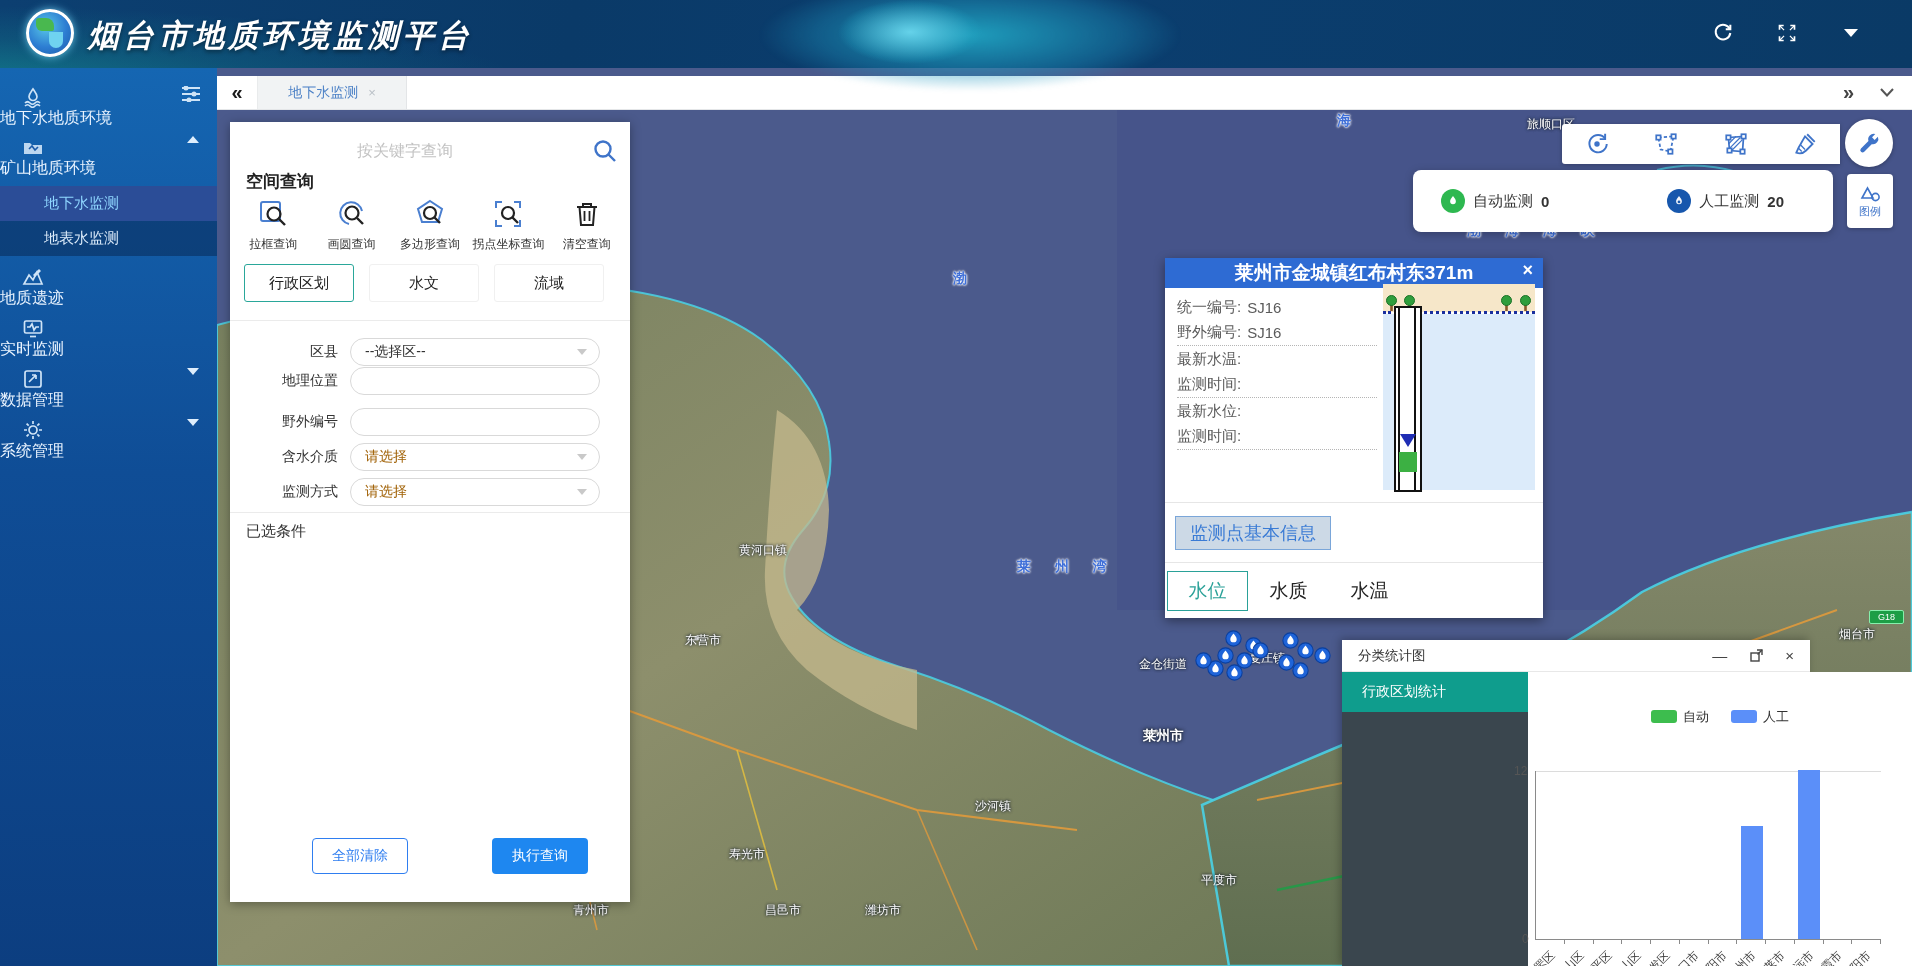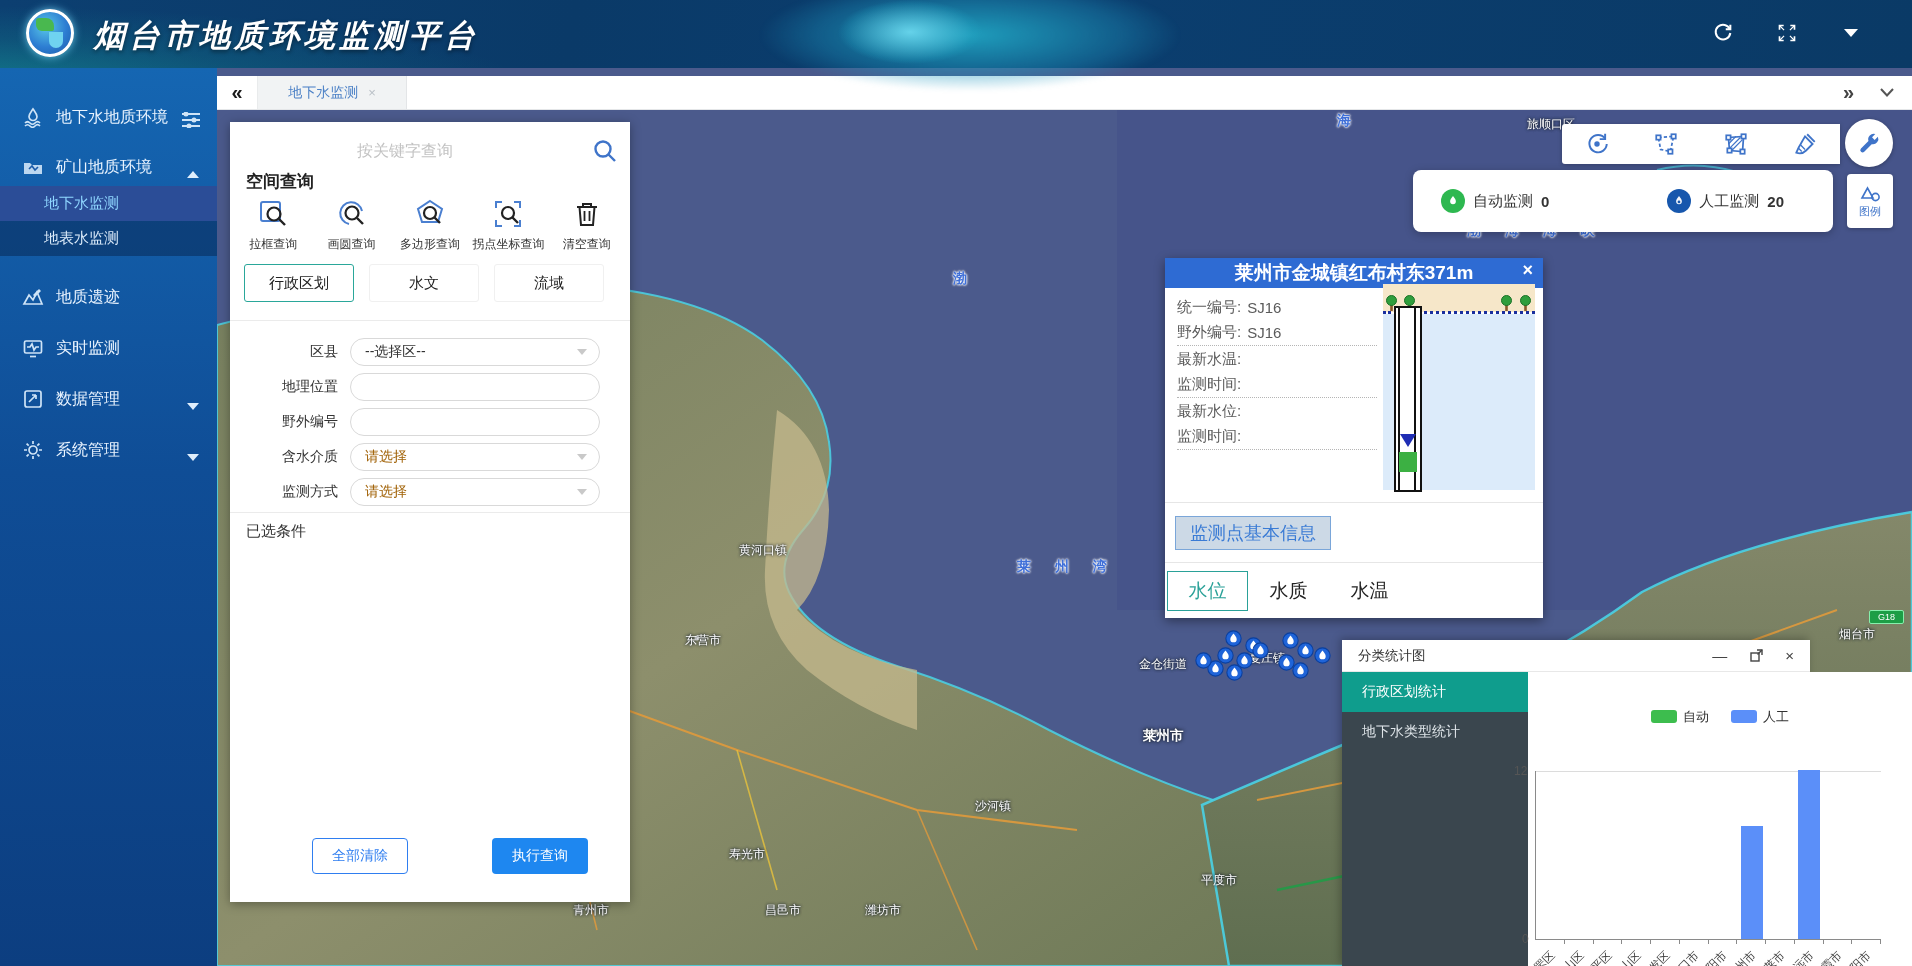--- a/index.html
+++ b/index.html
@@ -13,29 +13,29 @@
     background:radial-gradient(120% 160% at -10% 120%,rgba(24,170,160,.55) 0%,rgba(24,170,160,.18) 40%,transparent 70%);}
   .hdr-globe{position:absolute;left:690px;top:-40px;width:560px;height:150px;border-radius:50%;
     background:radial-gradient(closest-side,rgba(38,190,215,.75),rgba(30,150,190,.35) 55%,transparent 75%);filter:blur(2px);}
   .hdr-globe2{position:absolute;left:820px;top:-8px;width:180px;height:80px;border-radius:50%;
     background:radial-gradient(closest-side,rgba(120,230,250,.8),rgba(40,170,200,.2) 70%,transparent 80%);}
   .logo{position:absolute;left:26px;top:9px;width:48px;height:48px;border-radius:50%;
     background:radial-gradient(circle at 40% 35%,#58c7e8 0%,#2d7dd2 55%,#1a5aa8 100%);
     border:3px solid #ffffff;box-shadow:0 0 8px rgba(120,220,255,.8);}
   .logo i{position:absolute;left:7px;top:6px;width:18px;height:13px;background:#49b84f;border-radius:3px 8px 2px 6px;}
   .logo b{position:absolute;left:20px;top:20px;width:14px;height:16px;background:#6fd3f0;border-radius:0 0 10px 10px;}
-  .app-title{position:absolute;left:94px;top:15px;font-size:31px;font-weight:bold;color:#ffffff;
+  .app-title{position:absolute;left:88px;top:15px;font-size:31px;font-weight:bold;color:#ffffff;
     letter-spacing:4px;font-family:"DejaVu Serif",serif;text-shadow:0 2px 4px rgba(0,0,0,.45);font-style:italic;}
   .hdr-icons{position:absolute;right:48px;top:20px;display:flex;gap:38px;align-items:center;color:#fff;}
   .hicon{width:26px;height:26px;display:flex;align-items:center;justify-content:center;cursor:pointer;}
 
   
   aside{position:absolute;left:0;top:68px;width:217px;height:898px;z-index:40;
     background:linear-gradient(180deg,#1566b2 0%,#0f4d96 45%,#0c3e80 100%);}
-  .sb-item{position:relative;height:42px;display:flex;align-items:flex-end;color:#eaf4ff;font-size:16px;cursor:pointer;}
+  .sb-item{position:relative;height:42px;display:flex;align-items:flex-start;color:#eaf4ff;font-size:16px;cursor:pointer;flex-direction:column;}
   .sb-item .ic{width:22px;height:22px;margin-left:22px;margin-right:12px;flex:0 0 auto;}
   .sb-sub{background:rgba(6,30,70,.45);}
   .sb-subitem{height:35px;display:flex;align-items:center;padding-left:44px;color:#dcebfa;font-size:15px;cursor:pointer;}
   .sb-subitem.sel{background:#2b4d97;color:#8fd6ff;}
   .tri-up{width:0;height:0;border-left:6px solid transparent;border-right:6px solid transparent;border-bottom:7px solid #dfeefc;position:absolute;right:18px;}
   .tri-dn{width:0;height:0;border-left:6px solid transparent;border-right:6px solid transparent;border-top:7px solid #dfeefc;position:absolute;right:18px;}
   .hamb{position:absolute;right:16px;width:20px;height:16px;}
 
   
   .tabbar{position:absolute;left:217px;top:76px;width:1695px;height:34px;background:#ffffff;z-index:45;
@@ -549,21 +549,21 @@
     </div>
     <div class="divider" style="top:198px"></div>
 
     <div class="frow" style="top:216px">
       <label>区县</label>
       <div class="fctl">
         <span class="val">--选择区--</span>
         <span class="caret"></span>
       </div>
     </div>
-    <div class="frow" style="top:251px">
+    <div class="frow" style="top:245px">
       <label>地理位置</label>
       <div class="fctl">
         <input type="text" placeholder="" style="">
       </div>
     </div>
     <div class="frow" style="top:286px">
       <label>野外编号</label>
       <div class="fctl">
         <input type="text" placeholder="" style="">
       </div>
@@ -682,23 +682,20 @@
               <polyline points="8,1 13,1 13,6"></polyline>
               <path d="M13 1 L8.5 5.5"></path>
           </svg>
           </span>
         <span>×</span>
       </div>
     </div>
     <div class="cp-left">
       <div class="cp-tab sel">
           <span>行政区划统计</span>
-        </div>
-      <div class="cp-tab">
-          <span>地下水类型统计</span>
         </div>
     </div>
     <div class="cp-chart">
       <div class="c-legend">
         <span><i class="swatch" style="background: rgb(61, 189, 78);"></i><span>自动</span></span>
         <span><i class="swatch" style="background: rgb(91, 143, 249);"></i><span>人工</span></span>
       </div>
       <div id="plot">
         <div class="gridline"></div>
         <span class="ylab" style="left:-22px;top:-7px">12</span>

